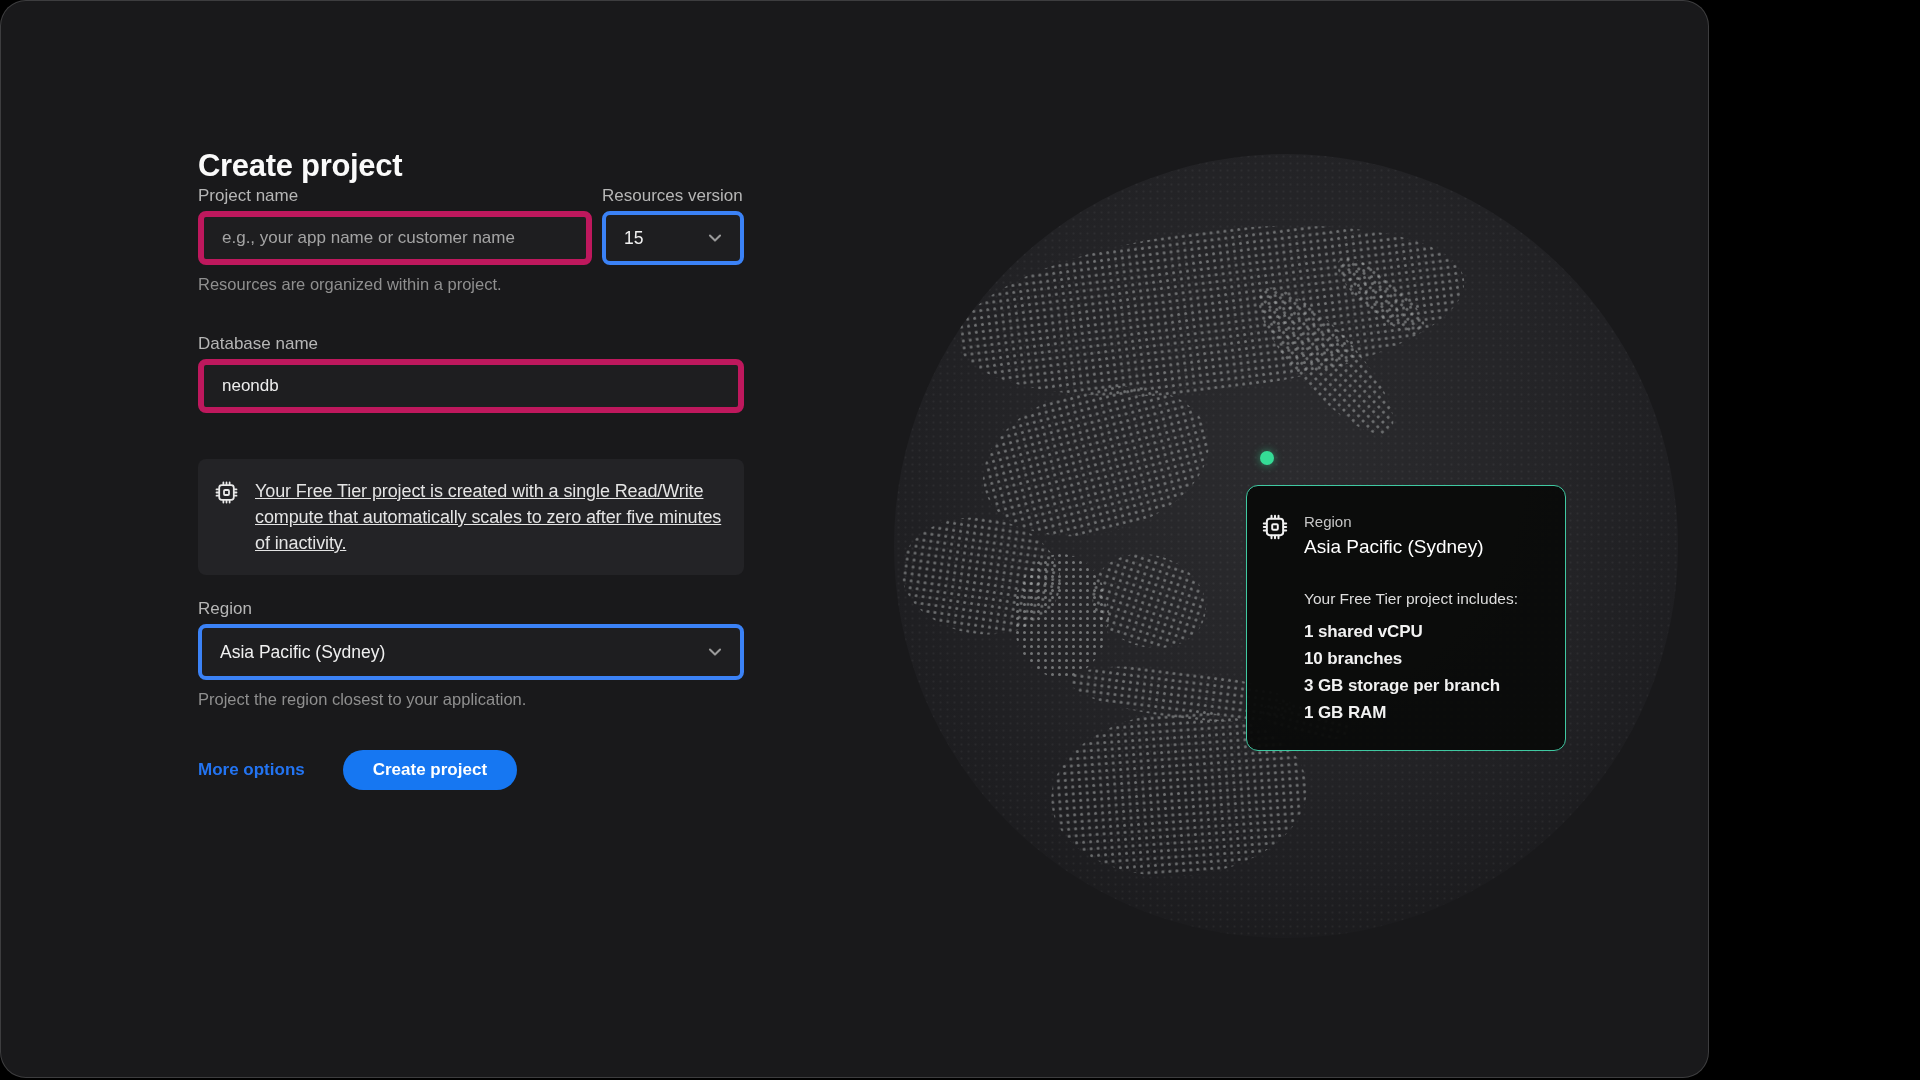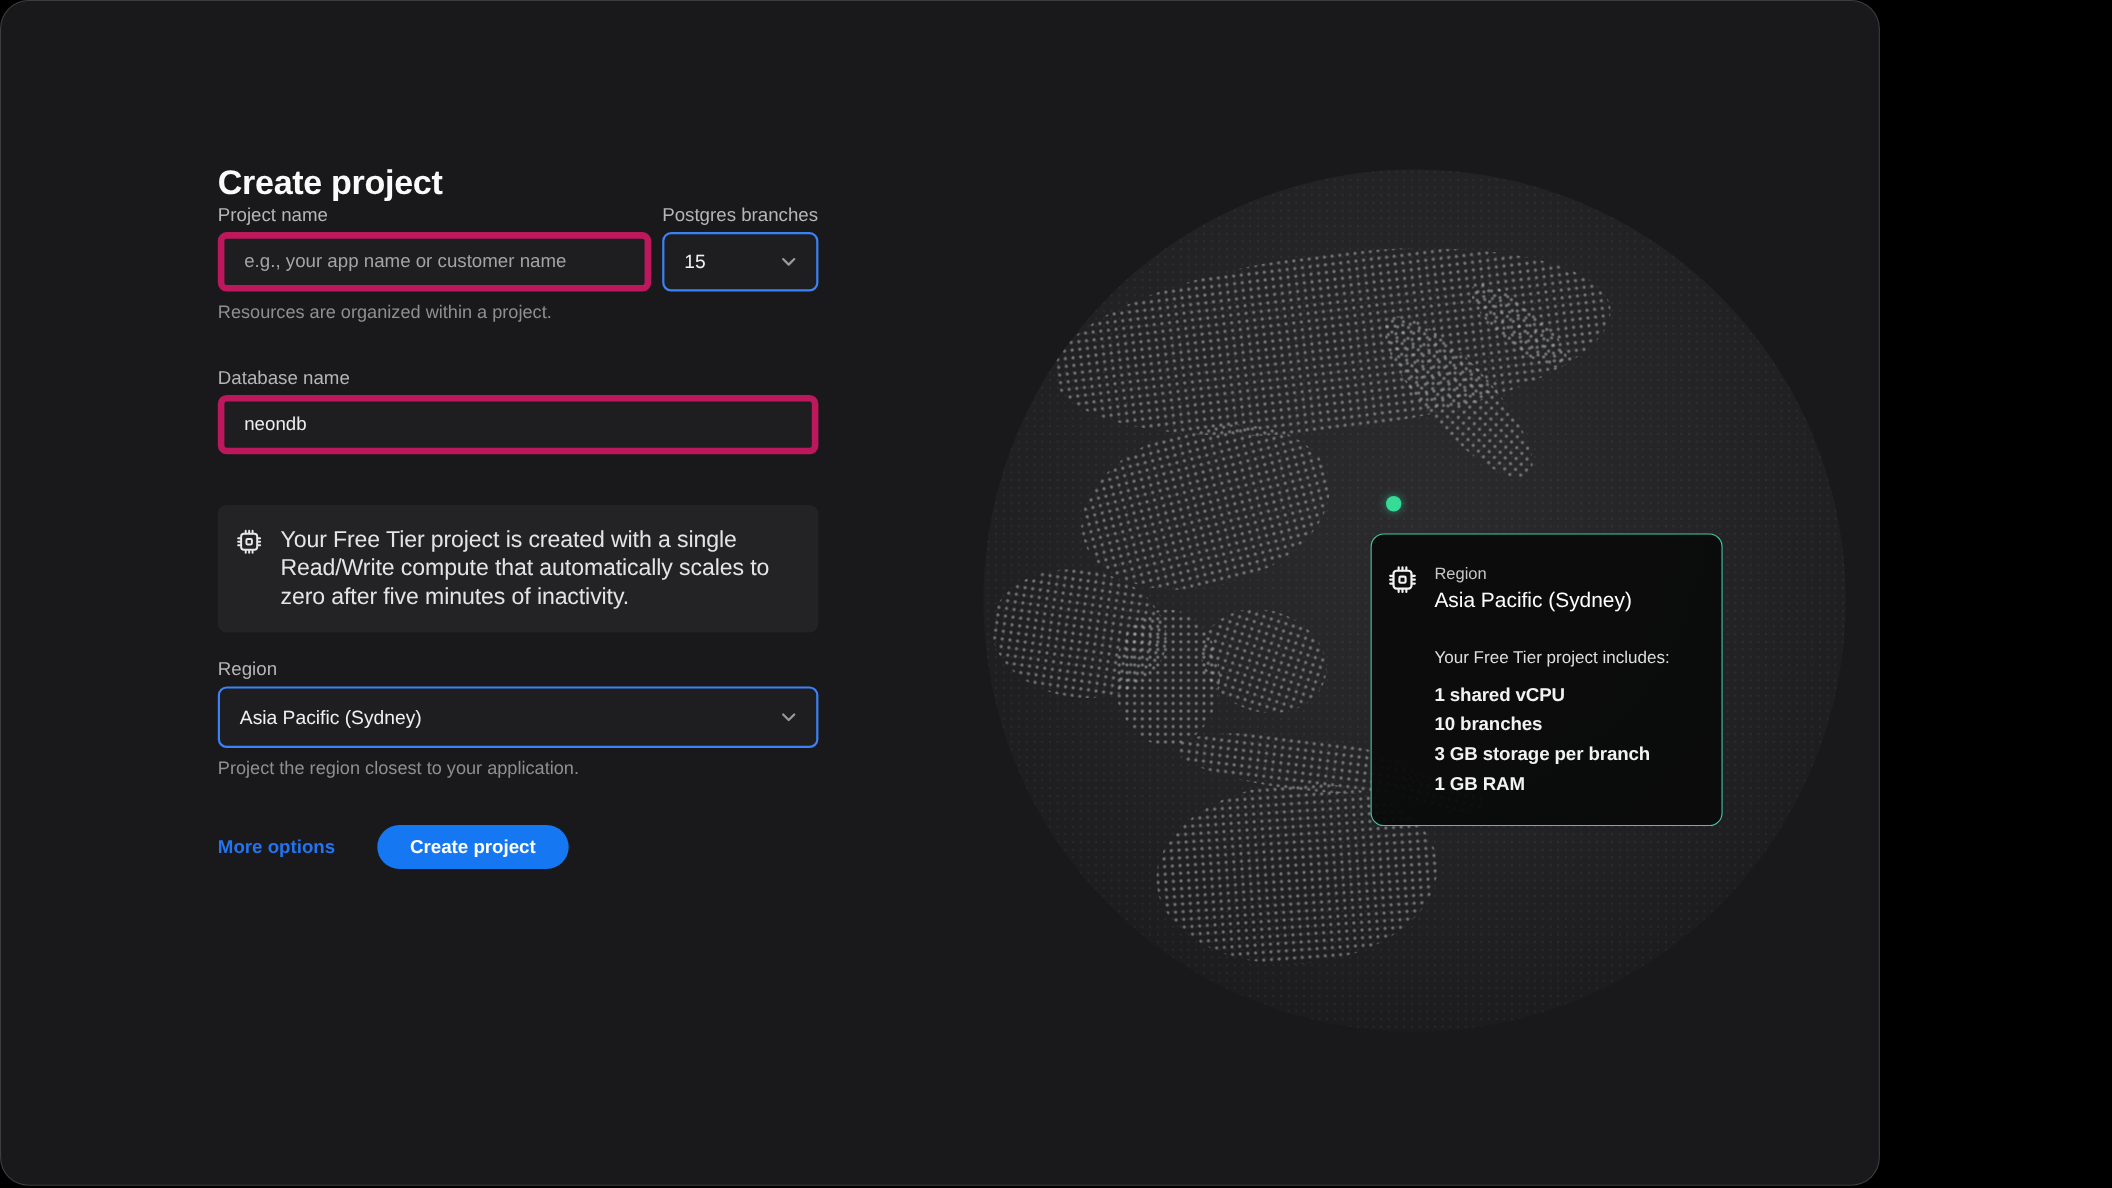--- a/index.html
+++ b/index.html
@@ -12,30 +12,30 @@
   h1.page-title{margin:0;font-size:31px;line-height:38px;font-weight:700;color:#fafafa;letter-spacing:-.3px;}
   .field-row{display:flex;gap:10px;}
   .grow{flex:1;}
   .pg-col{width:142px;flex:none;}
   label.f-label{display:block;font-size:17px;line-height:22px;color:#b6b6b6;margin-bottom:4px;}
   .tb{box-sizing:border-box;height:54px;width:100%;background:rgba(255,255,255,.025);
     border:6px solid #be185d;border-radius:8px;color:#ededed;font-size:17px;
     font-family:inherit;padding:0 18px;outline:none;}
   .tb::placeholder{color:#a4a4a4;opacity:1;}
   .select{box-sizing:border-box;height:54px;width:100%;background:rgba(255,255,255,.025);
-    border:2px solid #3b82f6;border-radius:8px;display:flex;align-items:center;
+    border:4px solid #3b82f6;border-radius:8px;display:flex;align-items:center;
     justify-content:space-between;padding:0 16px 0 18px;cursor:pointer;}
   .select .val{color:#f0f0f0;font-size:17.5px;font-weight:500;}
   .chev{width:18px;height:18px;color:#9a9a9a;flex:none;}
   .helper{font-size:16.5px;line-height:22px;color:#8f8f8f;margin:8px 0 0 0;}
   .block-db{margin-top:38px;}
   .info-box{margin-top:46px;box-sizing:border-box;width:546px;background:#232326;border-radius:8px;
     padding:19px 18px 19px 16px;display:flex;gap:16px;align-items:flex-start;}
   .cpu-icon{width:25px;height:25px;color:#e8e8e8;flex:none;margin-top:2px;}
-  .info-text{font-size:21px;line-height:26px;color:#e4e4e4;letter-spacing:-.1px;}
+  .info-text{font-size:18px;line-height:26px;color:#e4e4e4;letter-spacing:-.1px;text-decoration:underline;}
   .block-region{margin-top:23px;}
   .region-select{height:56px;}
   .actions{margin-top:40px;display:flex;align-items:center;gap:38px;}
   .link{font-size:17px;font-weight:700;color:#2374f2;cursor:pointer;}
   .btn-primary{box-sizing:border-box;height:40px;padding:0 30px;border:none;border-radius:20px;
     background:#1677f2;color:#fff;font-size:17px;font-weight:700;font-family:inherit;
     display:inline-flex;align-items:center;cursor:pointer;}
 
   
   .globe-wrap{position:absolute;left:880px;top:145px;width:810px;height:810px;}
@@ -58,21 +58,21 @@
 
   <section class="form-col">
     <h1 class="page-title">Create project</h1>
 
     <div class="field-row">
       <div class="grow">
         <label class="f-label">Project name</label>
         <input class="tb" type="text" placeholder="e.g., your app name or customer name" style="">
       </div>
       <div class="pg-col">
-        <label class="f-label">Postgres branches</label>
+        <label class="f-label">Resources version</label>
         <div class="select">
           <span class="val">15</span>
           <svg class="chev" viewBox="0 0 16 16" fill="none">
             <path d="M3.5 5.8 8 10.3l4.5-4.5" stroke="currentColor" stroke-width="1.8" stroke-linecap="round" stroke-linejoin="round"></path>
           </svg>
         </div>
       </div>
     </div>
     <p class="helper">Resources are organized within a project.</p>
 

